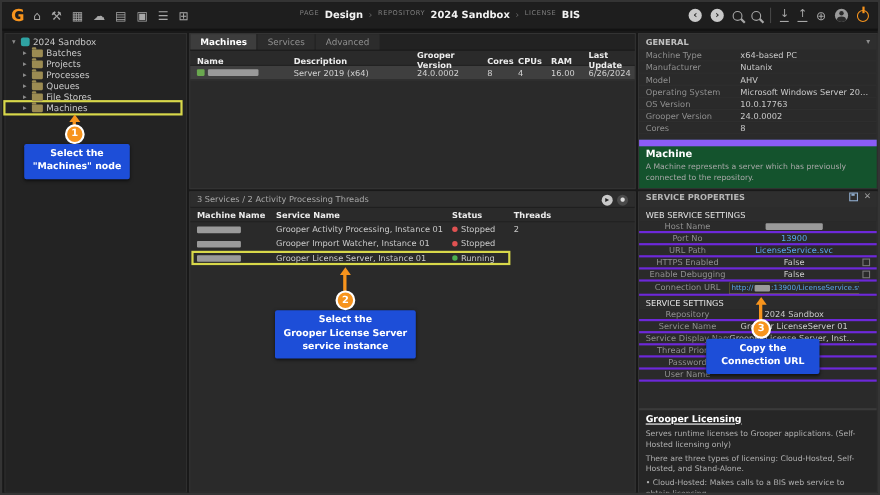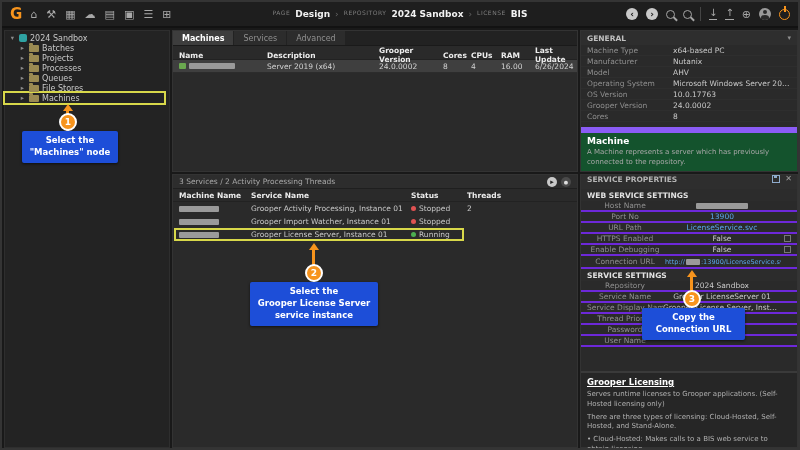--- a/index.html
+++ b/index.html
@@ -82,21 +82,21 @@
   .dot.red{background:#e05252;}
   .dot.green{background:#4caf50;}
   .row-outline{position:absolute;left:1px;top:0;width:290px;height:13px;border:2px solid #d8d84a;pointer-events:none;}
 
   
   .spp-head{height:14px;display:flex;align-items:flex-start;padding:0 5px 0 6px;font-size:7.5px;font-weight:bold;color:#b5b5b5;background:#2e2e2e;gap:38px;}
   .spp-icons{margin-left:auto;display:flex;gap:5px;align-items:center;}
   .disk{width:8px;height:8px;border:1.5px solid #8faccd;position:relative;}
   .disk::after{content:"";position:absolute;left:1px;top:0;width:3px;height:2px;background:#8faccd;}
   .xicon{color:#9f9f9f;font-size:8px;line-height:1;}
-  .psection{height:12px;display:flex;align-items:center;padding:0 6px;font-size:7.5px;font-weight:bold;color:#e2e2e2;background:#2c2c2c;}
+  .psection{height:12px;display:flex;align-items:center;padding:0 6px;font-size:7.5px;font-weight:normal;color:#e2e2e2;background:#2c2c2c;}
   .prow{display:grid;grid-template-columns:76px 1fr 12px;padding:0 4px 0 6px;height:11px;align-items:center;font-size:7.5px;border-bottom:2px solid #6d28d9;text-align:center;}
   .blue{color:#5aa7e8;}
   .chk{width:7px;height:7px;border:1px solid #777;justify-self:center;}
   .conn-val{font-size:6.5px;display:flex;align-items:center;}
   .hl-wrap{display:inline-flex;align-items:center;gap:1px;outline:2px solid #d8d84a;padding:1px 2px;white-space:nowrap;}
   .spp-doc{position:absolute;left:0;right:0;top:196px;bottom:0;background:#262626;border-top:2px solid #3a3a3a;padding:4px 6px;}
   .spp-doc .doc-link{font-size:8.5px;font-weight:bold;color:#fff;text-decoration:underline;}
   .spp-doc .line{font-size:7px;color:#b0b0b0;line-height:1.4;margin-top:3px;}
   .spp-doc .remarks{font-size:7.5px;font-weight:bold;color:#e0e0e0;margin-top:5px;}
 

